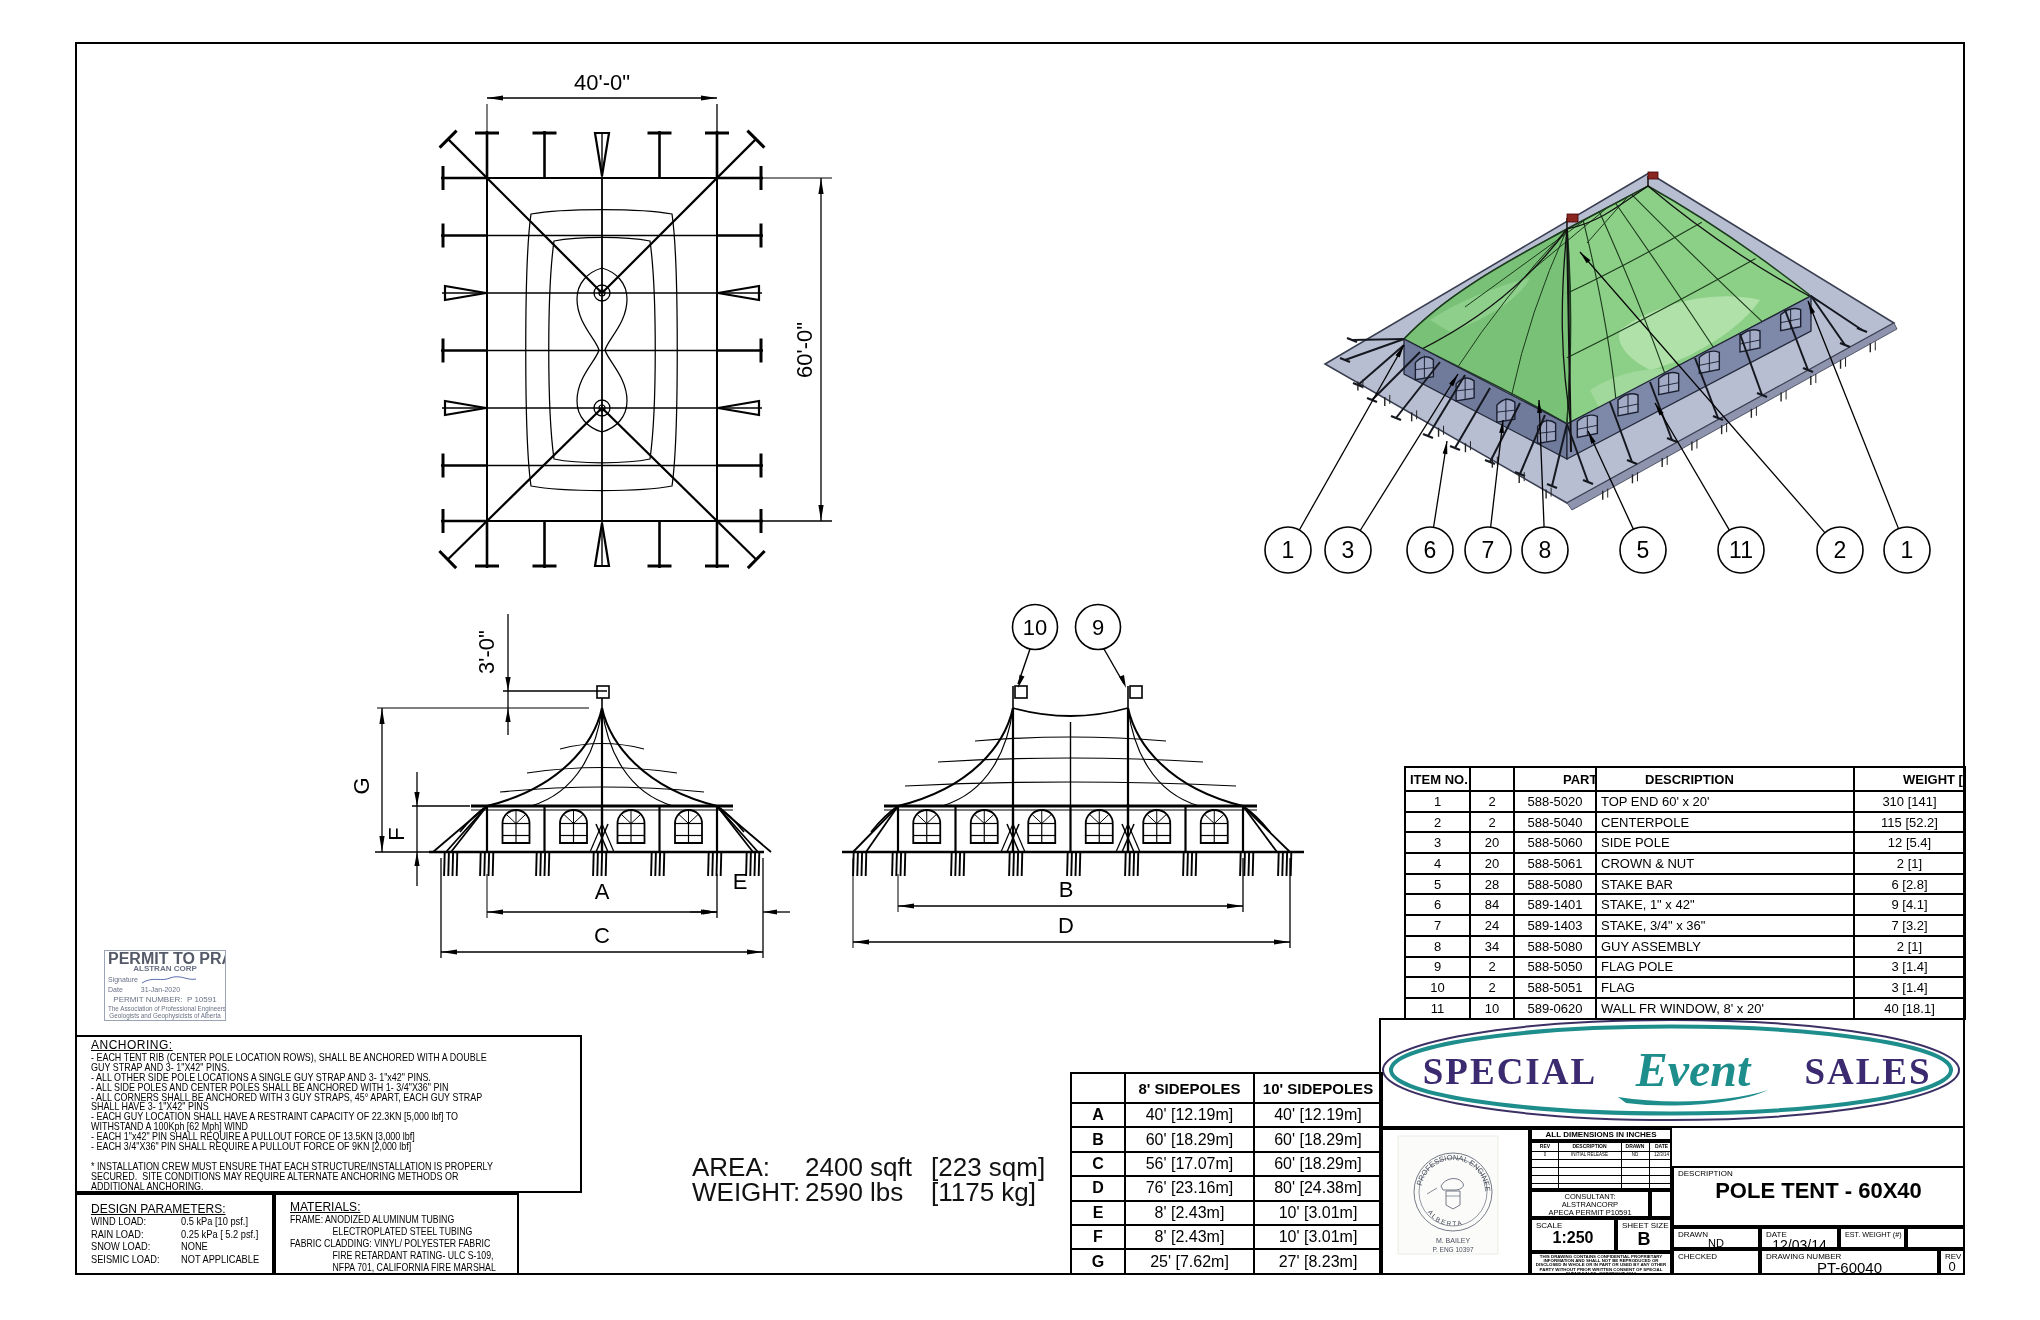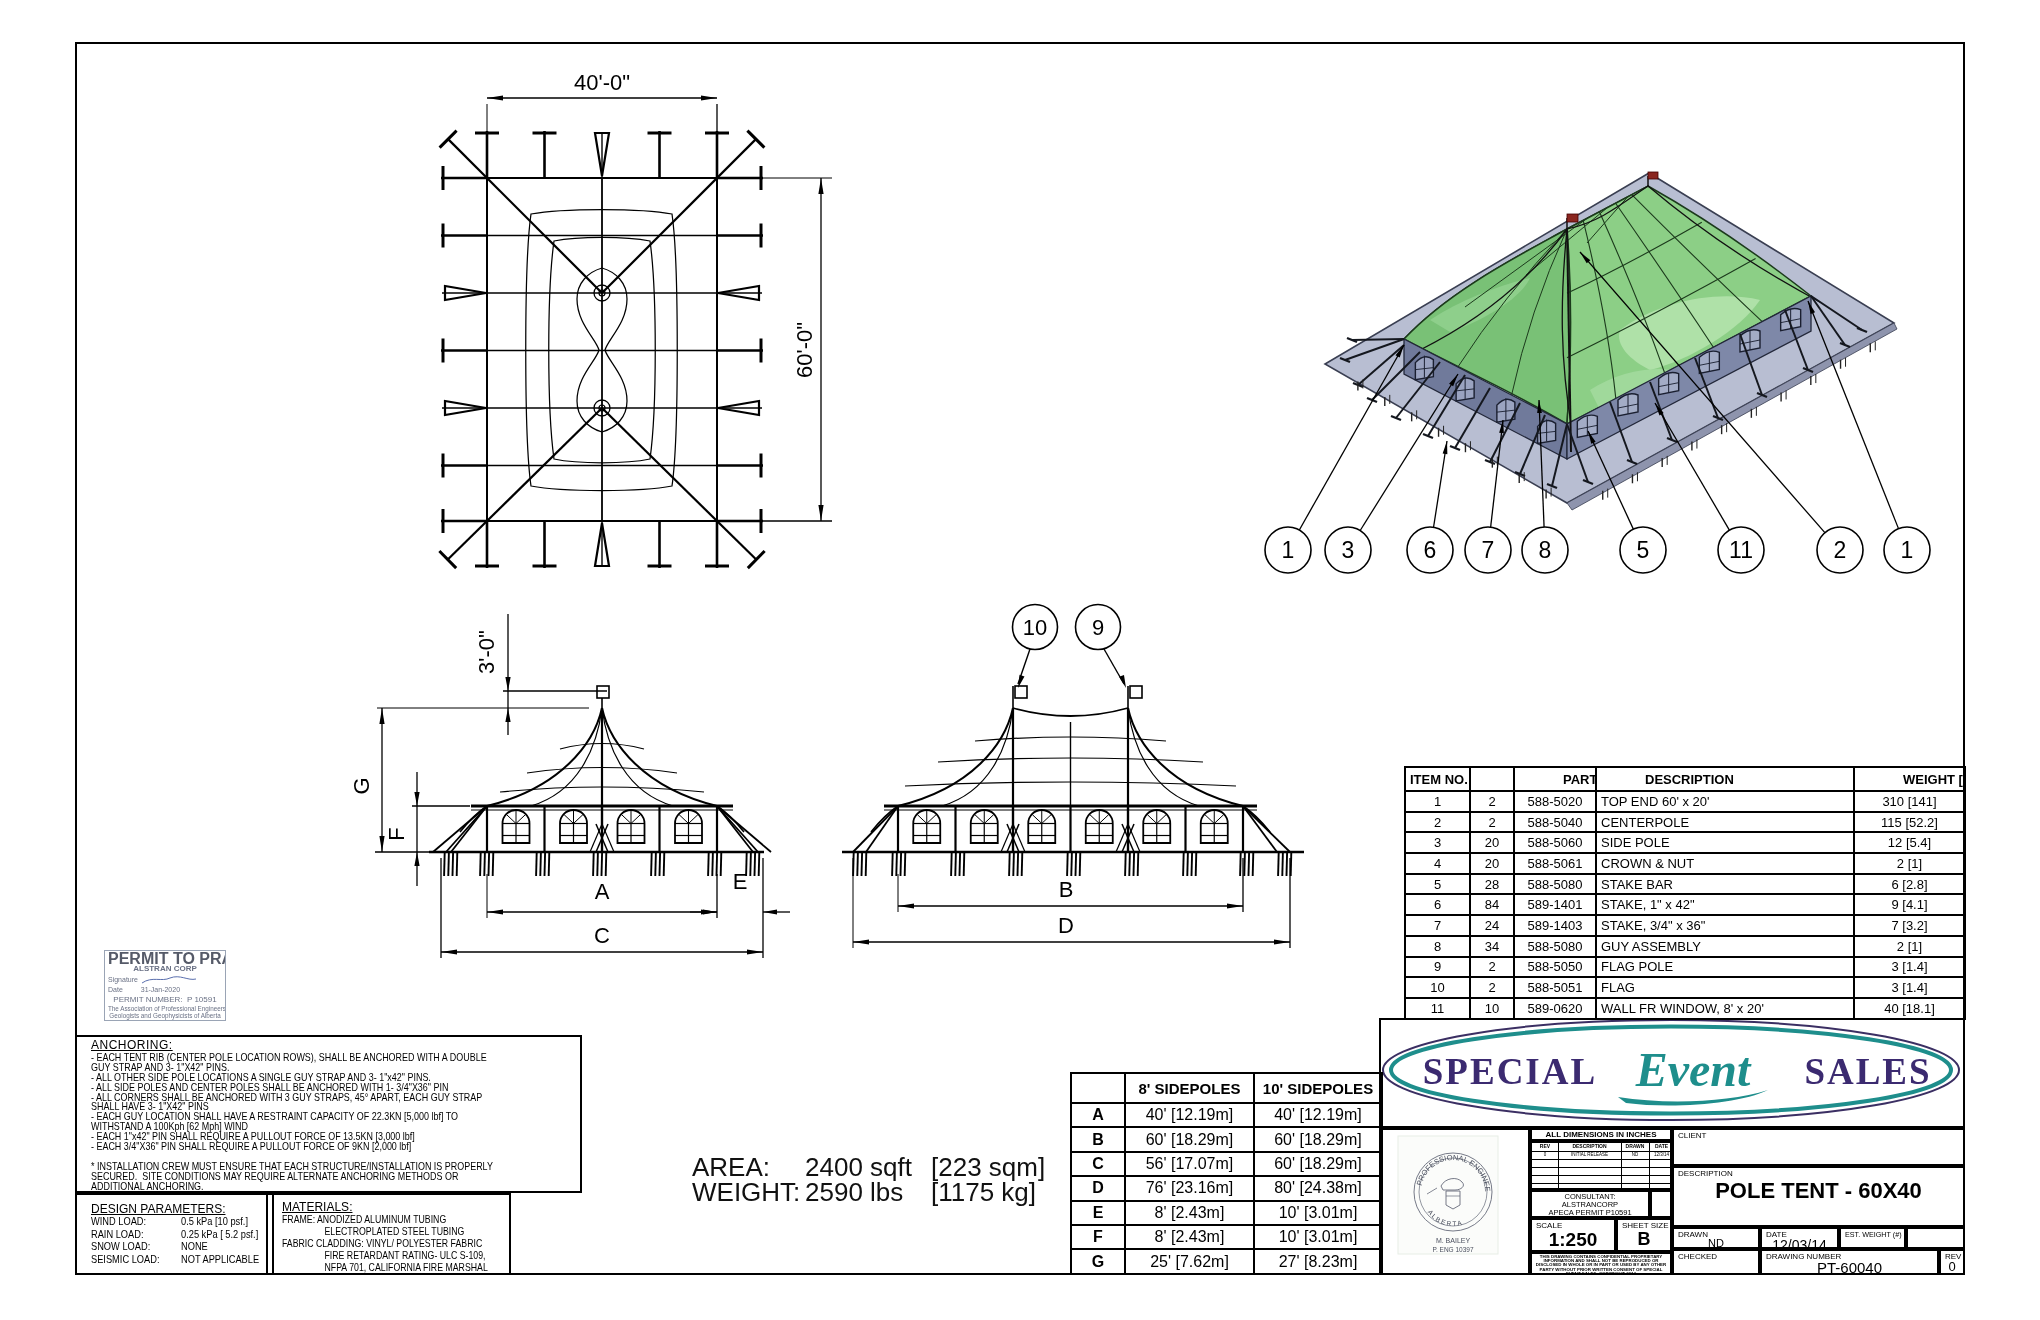--- a/index.html
+++ b/index.html
@@ -15,21 +15,21 @@
 #sides td { border:2.5px solid #000; text-align:center; height:24.4px; overflow:hidden; white-space:nowrap; }
 #sides td.lt { font-weight:bold; }
 #sides tr.hd td { font-weight:bold; height:30px; font-size:15px; }
 #anchor { position:absolute; left:75px; top:1035px; width:507px; height:158px; border:2.5px solid #000; padding:4px 0 0 14px; font-size:10.6px; line-height:9.9px; white-space:nowrap; overflow:hidden; }
 #anchor .ttl { text-decoration:underline; font-size:12px; margin-bottom:2px; letter-spacing:0.5px; }
 #anchor > div:last-child { transform:scaleX(0.845); transform-origin:0 0; width:510px; }
 #design { position:absolute; left:75px; top:1193px; width:199px; height:82px; border:2.5px solid #000; padding:8px 0 0 14px; font-size:10.3px; line-height:12.4px; white-space:nowrap; overflow:hidden; }
 #design .ttl { text-decoration:underline; font-size:12px; margin-bottom:1px; }
 #design .lc { display:inline-block; width:100px; }
 #design .bd { transform:scaleX(0.9); transform-origin:0 0; width:220px; }
-#mater { position:absolute; left:266px; top:1193px; width:245px; height:82px; border:2.5px solid #000; padding:6px 16px 0 14px; font-size:10.3px; line-height:12.1px; white-space:nowrap; overflow:hidden; }
+#mater { position:absolute; left:274px; top:1193px; width:245px; height:82px; border:2.5px solid #000; padding:6px 16px 0 14px; font-size:10.3px; line-height:12.1px; white-space:nowrap; overflow:hidden; }
 #mater .ttl { text-decoration:underline; font-size:12px; margin-bottom:1px; }
 #mater .ind { padding-left:50px; }
 #mater .bd { transform:scaleX(0.85); transform-origin:0 0; width:272px; }
 #permit { position:absolute; left:104px; top:950px; width:122px; height:71px; border:1.5px solid #9aa4b5; padding:2px 3px; color:#6a7185; overflow:hidden; white-space:nowrap; }
 #area { position:absolute; left:692px; top:1155px; font-size:26px; color:#111; line-height:25px; white-space:nowrap; }
 #area .a1 { display:inline-block; width:113px; }
 #area .a2 { display:inline-block; width:110px; }
 #area .a3 { display:inline-block; padding-left:16px; }
 .tbc { position:absolute; border:2px solid #000; }
 .tbc .lab { font-size:8px; padding:1px 0 0 4px; white-space:nowrap; overflow:hidden; }
@@ -791,30 +791,27 @@
       <div style="position:absolute;left:117px;top:0px;width:25px;text-align:center;font-size:5px;font-weight:bold;">DATE</div>
       <div style="position:absolute;left:0px;top:9px;width:26px;text-align:center;font-size:4.5px;">0</div>
       <div style="position:absolute;left:26px;top:9px;width:63px;text-align:center;font-size:4.5px;">INITIAL RELEASE</div>
       <div style="position:absolute;left:89px;top:9px;width:28px;text-align:center;font-size:4.5px;">ND</div>
       <div style="position:absolute;left:117px;top:9px;width:25px;text-align:center;font-size:4.5px;">12/3/14</div>
     </div>
 <div class="tbc" style="left:1530px;top:1190px;width:120px;height:28px;text-align:center;font-size:7.5px;line-height:8px;padding-top:1px;">CONSULTANT:<br>ALSTRANCORP<br>APECA PERMIT P10591</div>
 <div class="tbc" style="left:1650px;top:1190px;width:22px;height:28px;"></div>
 <div class="tbc" style="left:1530px;top:1218px;width:86px;height:34px;">
       <div class="lab">SCALE</div>
-      <div style="text-align:center;font-weight:bold;font-size:19px;margin-top:-1px;">1:250</div>
+      <div style="text-align:center;font-weight:bold;font-size:16px;margin-top:-1px;">1:250</div>
     </div>
 <div class="tbc" style="left:1616px;top:1218px;width:56px;height:34px;">
       <div class="lab" style="font-size:8px;white-space:nowrap;">SHEET SIZE</div>
       <div style="text-align:center;font-weight:bold;font-size:18px;margin-top:-1px;">B</div>
     </div>
 <div class="tbc" style="left:1530px;top:1252px;width:142px;height:23px;font-size:4.4px;line-height:4.2px;padding:1px 3px;text-align:center;font-weight:bold;overflow:hidden;">THIS DRAWING CONTAINS CONFIDENTIAL PROPRIETARY INFORMATION AND SHALL NOT BE REPRODUCED OR DISCLOSED IN WHOLE OR IN PART OR USED BY ANY OTHER PARTY WITHOUT PRIOR WRITTEN CONSENT OF SPECIAL EVENT SALES.  COPYRIGHT 2014</div>
-<div class="tbc" style="left:1672px;top:1128px;width:293px;height:38px;">
-      <div class="lab">CLIENT</div>
-    </div>
 <div class="tbc" style="left:1672px;top:1166px;width:293px;height:61px;">
       <div class="lab">DESCRIPTION</div>
       <div style="text-align:center;font-weight:bold;font-size:22px;margin-top:0;letter-spacing:0px;">POLE TENT - 60X40</div>
     </div>
 <div class="tbc" style="left:1672px;top:1227px;width:88px;height:22px;">
       <div class="lab">DRAWN</div>
       <div class="val" style="font-size:11px;margin-top:-2px;">ND</div>
     </div>
 <div class="tbc" style="left:1760px;top:1227px;width:79px;height:22px;">
       <div class="lab">DATE</div>

